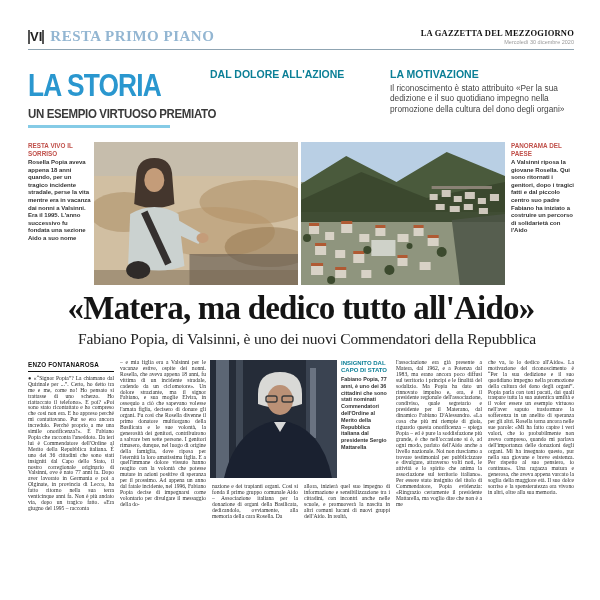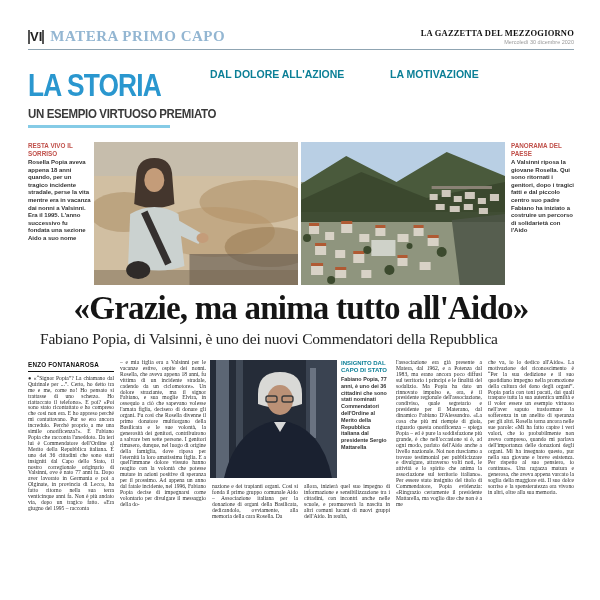--- a/index.html
+++ b/index.html
@@ -39,21 +39,21 @@
   .photo-cap.right{padding-left:3px;}
   .cap-title{font-family:"Liberation Sans",sans-serif;font-weight:bold;font-size:6.3px;color:#c0504a;line-height:7.5px;}
   .cap-text{font-family:"Liberation Sans",sans-serif;font-weight:bold;font-size:6px;line-height:7.6px;color:#333;margin-top:2px;}
   .photo{flex:1;overflow:hidden;background:#cbbda6;}
   .photo svg{display:block;width:100%;height:100%;}
 
   
   .headline{position:absolute;left:28px;right:26px;top:290px;text-align:center;
             font-family:"Liberation Serif",serif;font-weight:bold;font-size:33px;
             letter-spacing:-.8px;color:#151515;white-space:nowrap;}
-  .subheadline{position:absolute;left:40px;right:26px;top:330px;text-align:left;
+  .subheadline{position:absolute;left:40px;right:26px;top:330px;text-align:center;
                font-family:"Liberation Serif",serif;font-size:15.5px;color:#222;letter-spacing:-.2px;}
 
   
   .article{position:absolute;left:28px;right:26px;top:360px;height:208px;display:flex;gap:6px;overflow:hidden;}
   .col{flex:1;font-size:5.6px;line-height:5.9px;text-align:justify;color:#2a2a2a;overflow:hidden;}
   .col p{margin:0;}
   .byline{font-family:"Liberation Sans",sans-serif;font-weight:bold;font-size:6.3px;color:#111;
           border-bottom:.8px solid #111;padding:2px 0 3px 0;margin-bottom:4px;letter-spacing:.2px;}
   .col.pad-photo{padding-top:124px;}
   .inline-photo{position:absolute;left:182px;top:0;width:127px;height:118px;background:#1d2430;overflow:hidden;}
@@ -65,39 +65,40 @@
 </head>
 <body>
 
 <div class="page">
 
   <div class="topbar">
     <div class="pagenum-wrap">
       <span class="vbar"></span>
       <span class="pagenum">VI</span>
       <span class="vbar"></span>
-      <span class="section-title">MATERA PRIMO CAPO</span>
+      <span class="section-title">RESTA PRIMO PIANO</span>
     </div>
     <div class="masthead">
       <div class="masthead-name">LA GAZZETTA DEL MEZZOGIORNO</div>
       <div class="masthead-date">Mercoledì 30 dicembre 2020</div>
     </div>
   </div>
 
   <div class="kicker-row">
     <div class="kicker-left">
       <div class="kicker-label">LA STORIA</div>
       <div class="kicker-sub">UN ESEMPIO VIRTUOSO PREMIATO</div>
       <div class="kicker-underline"></div>
     </div>
     <div class="hl">
       <div class="hl-title">DAL DOLORE ALL'AZIONE</div>
     </div>
     <div class="hl second">
       <div class="hl-title">LA MOTIVAZIONE</div>
+      <div class="hl-text">Il riconoscimento è stato attribuito «Per la sua dedizione e il suo quotidiano impegno nella promozione della cultura del dono degli organi»</div>
     </div>
   </div>
 
   <div class="strip">
     <aside class="photo-cap">
       <div class="cap-title">RESTA VIVO IL SORRISO</div>
       <div class="cap-text">Rosella Popia aveva appena 18 anni quando, per un tragico incidente stradale, perse la vita mentre era in vacanza dai nonni a Valsinni. Era il 1995. L'anno successivo fu fondata una sezione Aido a suo nome</div>
     </aside>
 
     <figure class="photo" style="margin:0;">
@@ -182,21 +183,21 @@
         </g>
       </svg>
     </figure>
 
     <aside class="photo-cap right">
       <div class="cap-title">PANORAMA DEL PAESE</div>
       <div class="cap-text">A Valsinni riposa la giovane Rosella. Qui sono ritornati i genitori, dopo i tragici fatti e dal piccolo centro suo padre Fabiano ha iniziato a costruire un percorso di solidarietà con l'Aido</div>
     </aside>
   </div>
 
-  <div class="headline">«Grazie, ma anima tutto all'Aido»</div>
+  <div class="headline">«Matera, ma dedico tutto all'Aido»</div>
   <div class="subheadline">Fabiano Popia, di Valsinni, è uno dei nuovi Commendatori della Repubblica</div>
 
   <div class="article">
     <div class="col">
       <div class="byline">ENZO FONTANAROSA</div>
       <p>● «“Signor Popia”? La chiamano dal Quirinale per ...”. Certo, ho detto tra me e me, come no! Ho pensato si trattasse di uno scherzo. Ho riattaccato il telefono». E poi? «Poi sono stato ricontattato e ho compreso che così non era. E ho appreso perché mi contattavano. Pur se ero ancora incredulo. Perché proprio a me una simile onorificenza?». È Fabiano Popia che racconta l'aneddoto. Da ieri lui è Commendatore dell'Ordine al Merito della Repubblica italiana. È uno dei 36 cittadini che sono stati insigniti dal Capo dello Stato, il nostro corregionale originario di Valsinni, ove è nato 77 anni fa. Dopo aver lavorato in Germania e poi a Olginate, in provincia di Lecco, ha fatto ritorno nella sua terra venticinque anni fa. Non è più andato via, dopo un tragico fatto. «Era giugno del 1995 – racconta</p>
     </div>
     <div class="col">
       <p>– e mia figlia era a Valsinni per le vacanze estive, ospite dei nonni. Rosella, che aveva appena 18 anni, fu vittima di un incidente stradale, cadendo da un ciclomotore». Un dolore straziante, ma il signor Fabiano, e sua moglie Elvira, in ossequio a ciò che sapevano volesse l'amata figlia, decisero di donare gli organi. Fu così che Rosella divenne il primo donatore multiorgano della Basilicata e le sue volontà, la generosità dei genitori, contribuirono a salvare ben sette persone. I genitori rimasero, dunque, nel luogo di origine della famiglia, dove riposa per l'eternità la loro amatissima figlia. E a quell'immane dolore vissuto hanno reagito con la volontà che potesse mutare in azioni positive di speranza per il prossimo. Ad appena un anno dal fatale incidente, nel 1996, Fabiano Popia decise di impegnarsi come volontario per divulgare il messaggio della do-</p>
     </div>

